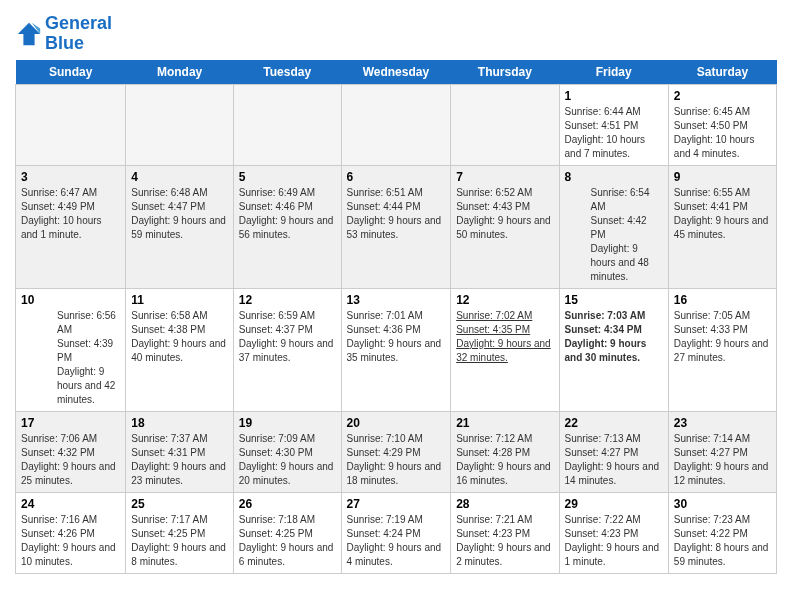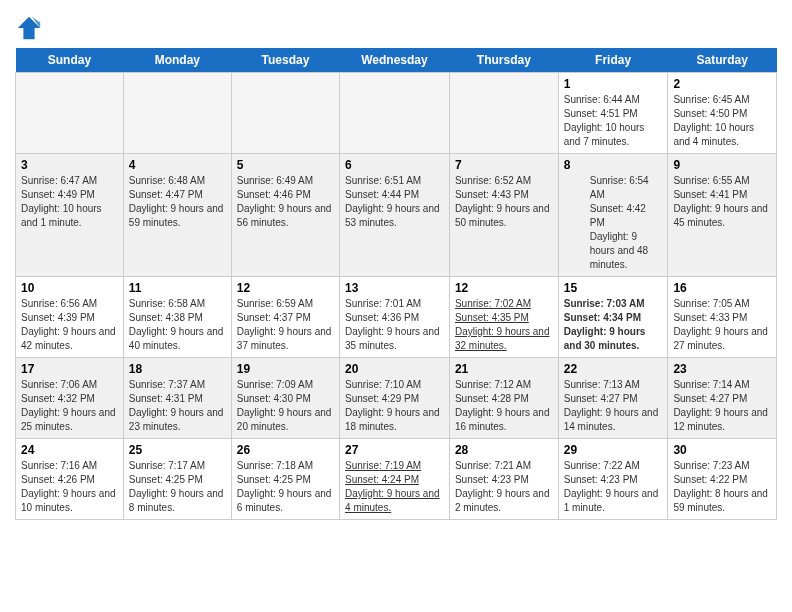--- a/index.html
+++ b/index.html
@@ -96,20 +96,24 @@
 <body>
 
 <div class="container">
   <div class="header">
     <div class="logo">
       <svg class="logo-icon" viewBox="0 0 40 40">
         <rect x="0" y="0" width="40" height="40" fill="none"></rect>
         <polygon points="20,4 36,20 28,20 28,36 12,36 12,20 4,20" fill="#1a6fc4"></polygon>
         <polygon points="24,4 36,12 36,20" fill="#4a9fd4"></polygon>
       </svg>
+      <div class="logo-text">
+        <div><span>General</span></div>
+        <div><span style="color:#1a6fc4;">Blue</span></div>
+      </div>
     </div>
     <div class="title-block">
       <div class="month-title"></div>
       <div class="location"></div>
     </div>
   </div>
 
   <table>
     <thead>
       <tr>
@@ -182,21 +186,21 @@
           <td>
             <span class="day-num">9</span>
             <div class="day-info" style="white-space: pre-line;">Sunrise: 6:55 AM
 Sunset: 4:41 PM
 Daylight: 9 hours and 45 minutes.</div>
           </td>
         </tr>
         <tr>
           <td>
             <span class="day-num">10</span>
-            <div class="day-info" style="white-space: pre-line;">Sunrise: 6:56 AM
+            <div class="day-info" style="white-space: pre-line; margin-left: 36px;">Sunrise: 6:56 AM
 Sunset: 4:39 PM
 Daylight: 9 hours and 42 minutes.</div>
           </td>
           <td>
             <span class="day-num">11</span>
             <div class="day-info" style="white-space: pre-line;">Sunrise: 6:58 AM
 Sunset: 4:38 PM
 Daylight: 9 hours and 40 minutes.</div>
           </td>
           <td>
@@ -288,21 +292,21 @@
 Daylight: 9 hours and 8 minutes.</div>
           </td>
           <td>
             <span class="day-num">26</span>
             <div class="day-info" style="white-space: pre-line;">Sunrise: 7:18 AM
 Sunset: 4:25 PM
 Daylight: 9 hours and 6 minutes.</div>
           </td>
           <td>
             <span class="day-num">27</span>
-            <div class="day-info" style="white-space: pre-line; text-decoration: underline;">Sunrise: 7:19 AM
+            <div class="day-info" style="white-space: pre-line;">Sunrise: 7:19 AM
 Sunset: 4:24 PM
 Daylight: 9 hours and 4 minutes.</div>
           </td>
           <td>
             <span class="day-num">28</span>
             <div class="day-info" style="white-space: pre-line;">Sunrise: 7:21 AM
 Sunset: 4:23 PM
 Daylight: 9 hours and 2 minutes.</div>
           </td>
           <td>

